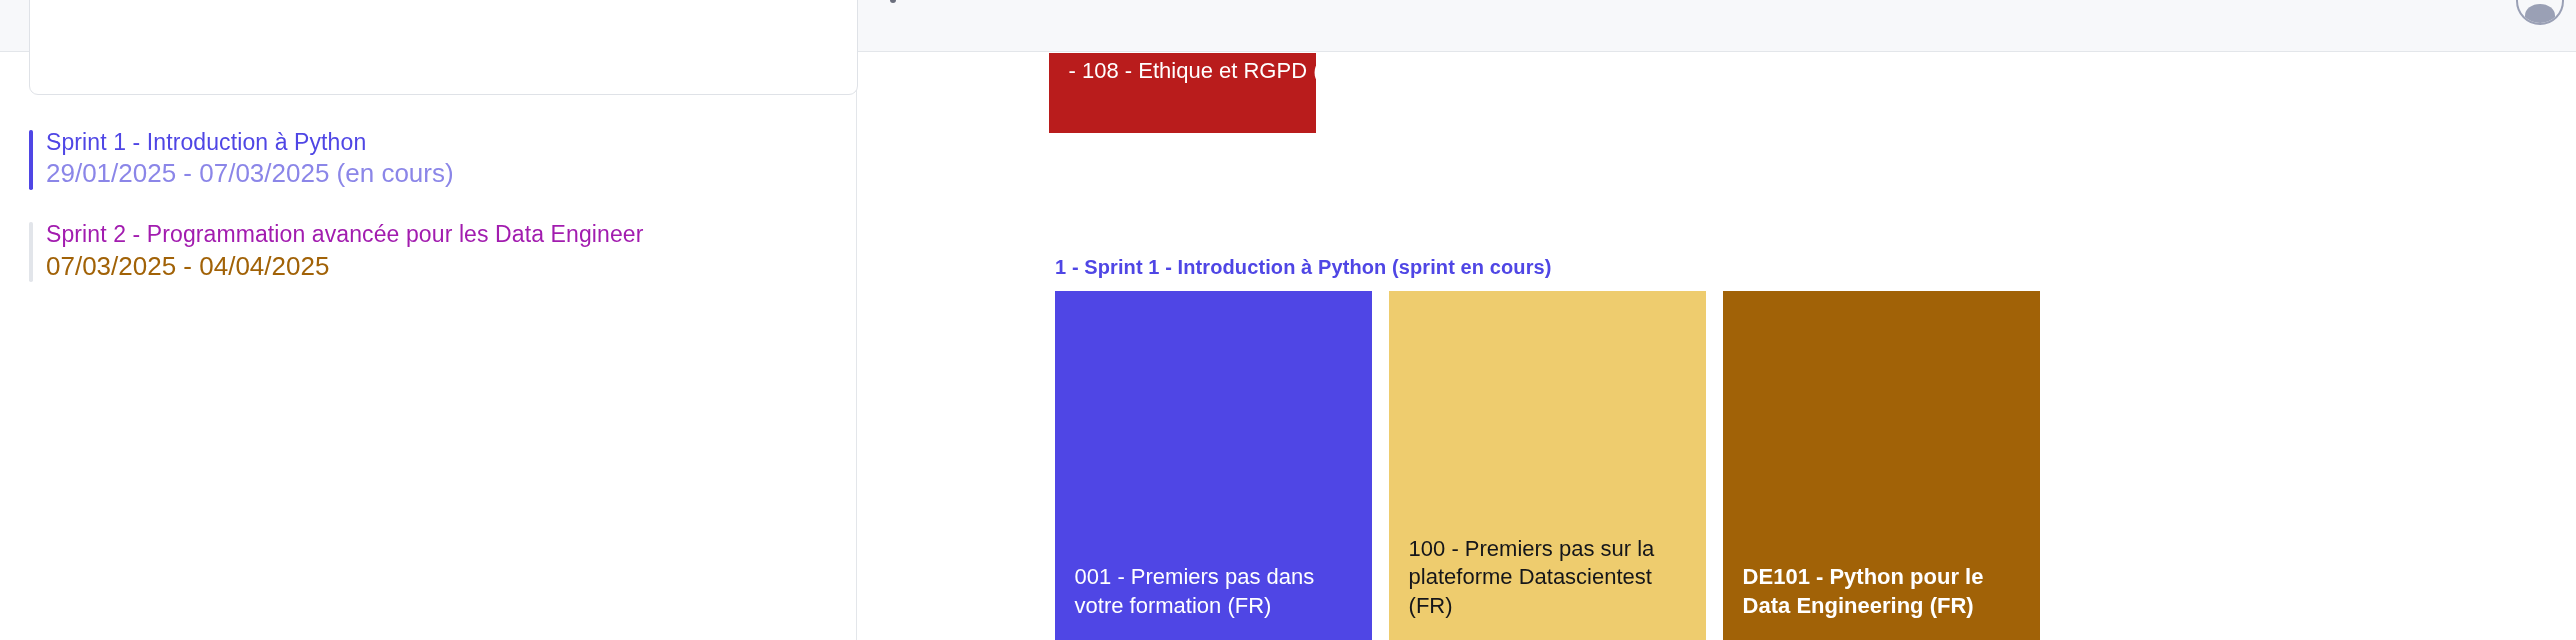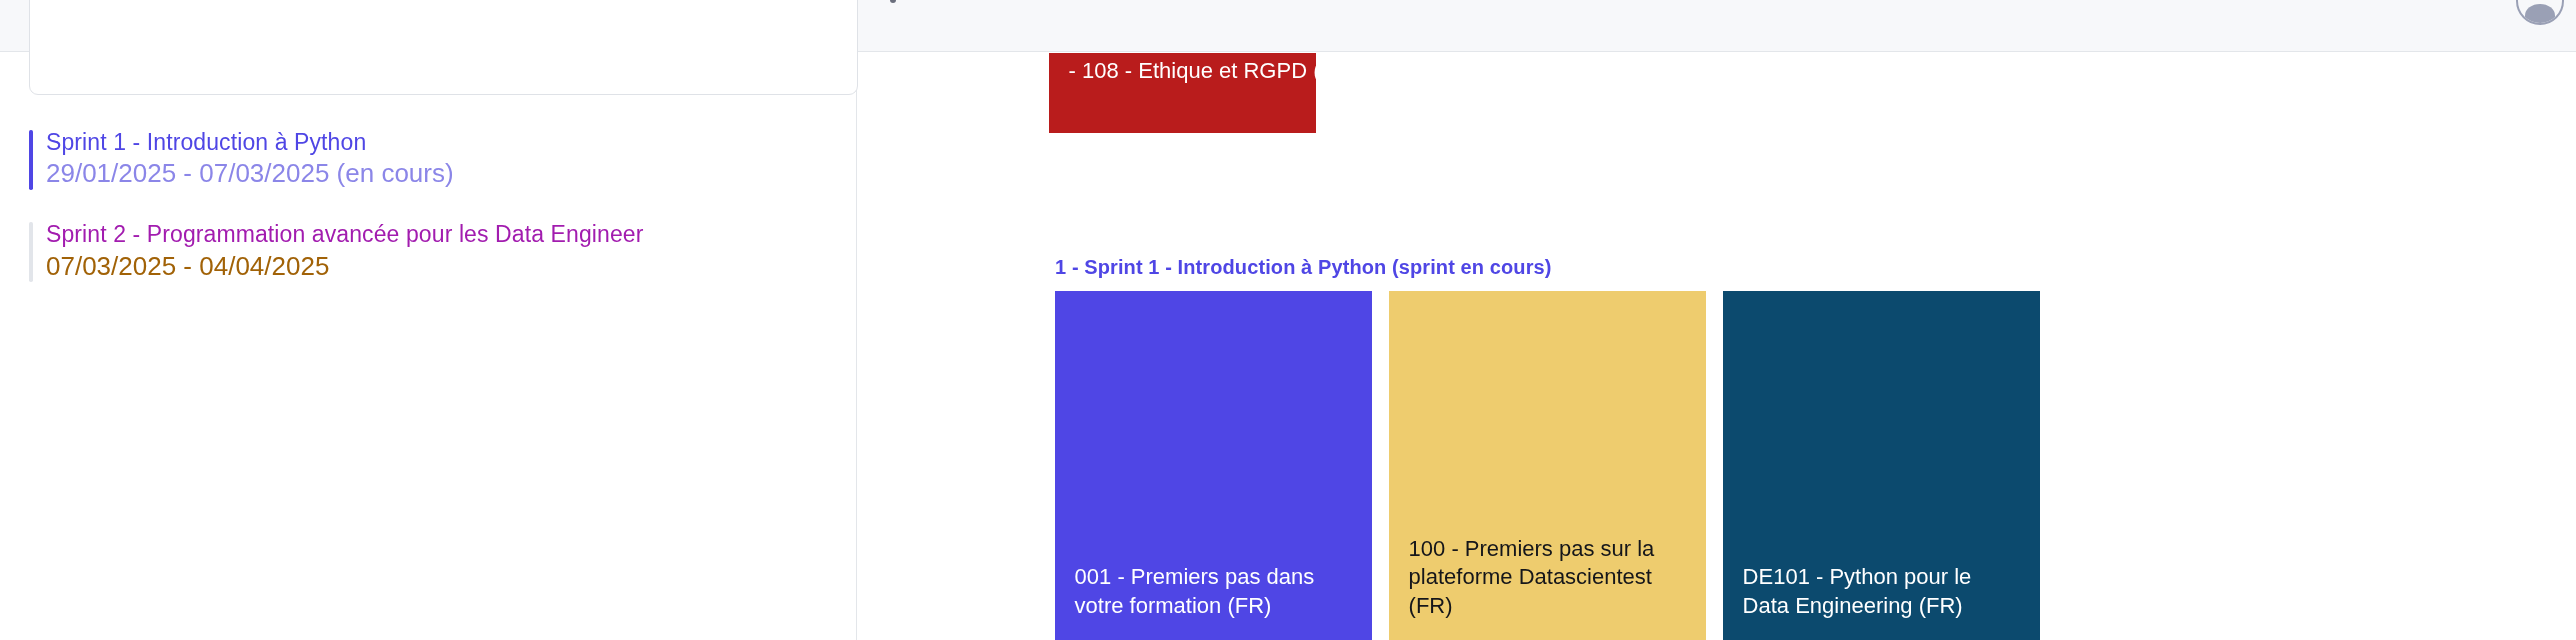--- a/index.html
+++ b/index.html
@@ -214,21 +214,21 @@
     flex: 0 0 auto;
   }
   .course-card .title {
     font-size: 22px;
     line-height: 28.5px;
   }
   .course-card.c-purple { background: #4f46e5; }
   .course-card.c-purple .title { color: #ffffff; }
   .course-card.c-yellow { background: #eecc6e; }
   .course-card.c-yellow .title { color: #15161a; }
-  .course-card.c-brown  { background: #0c4a6e; }
+  .course-card.c-brown  { background: #a16207; font-weight: bold; }
   .course-card.c-brown  .title { color: #ffffff; }
 </style>
 </head>
 <body>
 
 <div class="topbar">
   <div class="brand-logo">
     <svg width="39" height="39" viewBox="0 0 44 44" aria-hidden="true">
       <polygon points="14,30 24,12 30,30" fill="#3b27c8"></polygon>
       <rect x="28" y="10" width="5" height="20" fill="#3b27c8"></rect>

